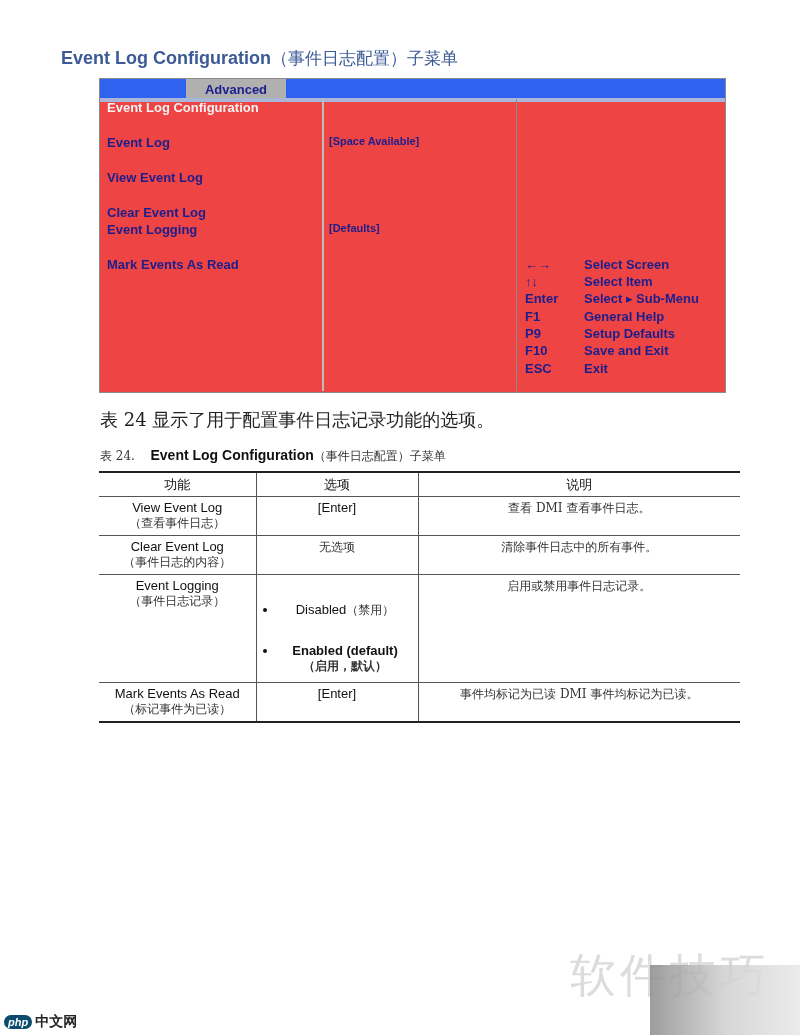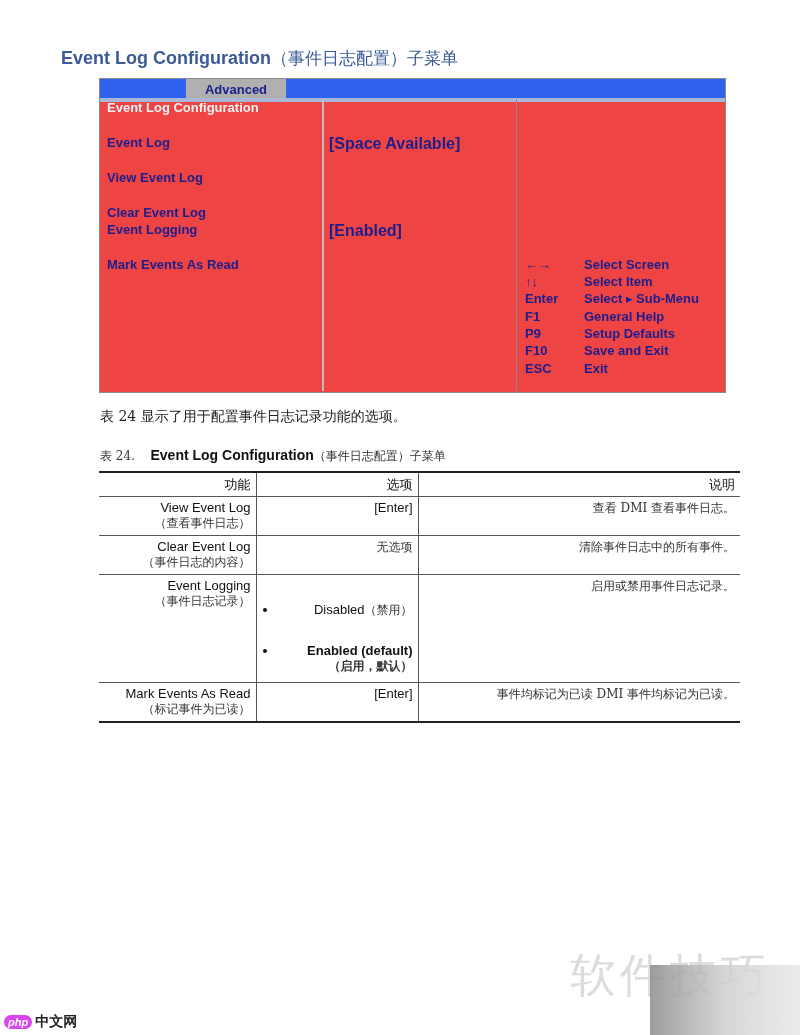--- a/index.html
+++ b/index.html
@@ -10,44 +10,44 @@
 
   
   .bios { position:absolute; left:99px; top:78px; width:627px; height:315px; background:#ef4444; border:1px solid #8a8a8a; box-sizing:border-box; }
   .bios .topbar { position:absolute; left:0; top:0; width:100%; height:19px; background:#2f62ee; }
   .bios .tab { position:absolute; left:86px; top:0; width:100px; height:20px; background:#b0b0b0; color:#1b1e8c; font-weight:bold; font-size:13px; text-align:center; line-height:21px; }
   .bios .topstrip { position:absolute; left:0; top:19px; width:100%; height:4px; background:#a9b6d8; }
   .bios .sep1 { position:absolute; left:222px; top:20px; width:2px; height:292px; background:#bdbdbd; }
   .bios .sep2 { position:absolute; left:416px; top:20px; width:1px; height:292px; background:#8a8a8a; }
   .bios .heading { position:absolute; left:7px; top:21px; color:#f2f2f2; font-weight:bold; font-size:13px; }
   .bios .item { position:absolute; left:7px; color:#1b1e8c; font-weight:bold; font-size:13px; }
-  .bios .val { position:absolute; left:229px; color:#1b1e8c; font-weight:bold; font-size:16px;text-align:right; }
+  .bios .val { position:absolute; left:229px; color:#1b1e8c; font-weight:bold; font-size:11px;text-align:right; }
   .bios .key { position:absolute; left:425px; color:#1b1e8c; font-weight:bold; font-size:13px; }
   .bios .kdesc { position:absolute; left:484px; color:#1b1e8c; font-weight:bold; font-size:13px; }
 
-  .para { position:absolute; left:100px; top:408px; font-family:"DejaVu Serif", serif; font-size:14px; color:#222; }
+  .para { position:absolute; left:100px; top:408px; font-family:"DejaVu Serif", serif; font-size:18px; color:#222; }
   .tcap { position:absolute; left:100px; top:447px; font-size:14px; color:#111; white-space:nowrap; }
   .tcap .cn { font-family:"DejaVu Serif", serif; }
   .tcap .bold { font-weight:bold; }
 
   table.opt { position:absolute; left:99px; top:471px; width:641px; border-collapse:collapse; font-size:13px; color:#111; }
-  table.opt th, table.opt td { text-align:right; vertical-align:top; padding:3px 5px 3px 5px; border-bottom:1px solid #555; }
+  table.opt th, table.opt td { text-align:center; vertical-align:top; padding:3px 5px 3px 5px; border-bottom:1px solid #555; }
   table.opt th { font-weight:normal; font-family:"DejaVu Serif", serif; border-top:2px solid #222; padding-top:3px; padding-bottom:2px; }
   table.opt td + td, table.opt th + th { border-left:1px solid #555; }
   table.opt tr:last-child td { border-bottom:2px solid #222; }
   .cn { font-family:"DejaVu Serif", serif; color:#333; font-size:12px; }
   .sub { display:block; }
   ul.opts { margin:0; padding-left:16px; }
   ul.opts li { margin-bottom:4px;margin-top:24px; }
   .bold { font-weight:bold; }
 
   .watermark { position:absolute; left:570px; top:945px; font-size:46px; color:#dcdcdc; font-family:"DejaVu Sans", sans-serif; letter-spacing:4px; }
   .blur { position:absolute; left:650px; top:965px; width:150px; height:70px; background:linear-gradient(90deg,#8c8c8c,#cfcfcf 50%,#e8e8e8); opacity:0.85; }
   .phplogo { position:absolute; left:4px; top:1013px; display:flex; align-items:center; gap:3px; }
-  .phplogo .pill { background:#d946ef; color:#fff; font-style:italic; font-weight:bold; font-size:11px; border-radius:8px; padding:1px 4px; }
+  .phplogo .pill { background:#0c4a6e; color:#fff; font-style:italic; font-weight:bold; font-size:11px; border-radius:8px; padding:1px 4px; }
   .phplogo .txt { font-size:14px; color:#222; font-weight:bold; }
 </style>
 </head>
 <body>
 
 <div class="title">
   <span>Event Log Configuration</span><span class="cn">（事件日志配置）子菜单</span>
 </div>
 
 <div class="bios">
@@ -56,21 +56,21 @@
   <div class="topstrip"></div>
   <div class="sep1"></div>
   <div class="sep2"></div>
   <div class="heading">Event Log Configuration</div>
 
   <div class="item" style="top:56px">Event Log</div>
   <div class="val" style="top:56px">[Space Available]</div>
   <div class="item" style="top:91px">View Event Log</div>
   <div class="item" style="top:126px">Clear Event Log</div>
   <div class="item" style="top:143px">Event Logging</div>
-  <div class="val" style="top:143px">[Enabled]</div>
+  <div class="val" style="top:143px">[Defaults]</div>
   <div class="item" style="top:178px">Mark Events As Read</div>
 
   <div class="key" style="top:178px">←→</div>
   <div class="kdesc" style="top:178px">Select Screen</div>
   <div class="key" style="top:195px">↑↓</div>
   <div class="kdesc" style="top:195px">Select Item</div>
   <div class="key" style="top:212px">Enter</div>
   <div class="kdesc" style="top:212px">Select ▸ Sub-Menu</div>
   <div class="key" style="top:230px">F1</div>
   <div class="kdesc" style="top:230px">General Help</div>

